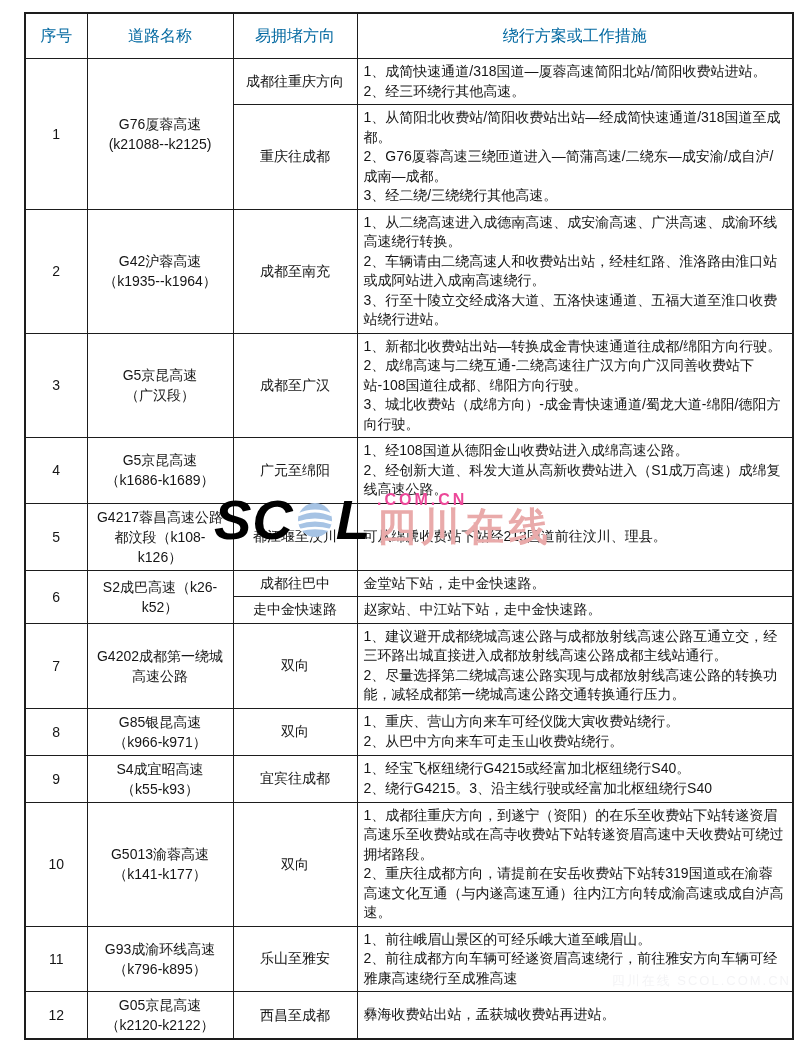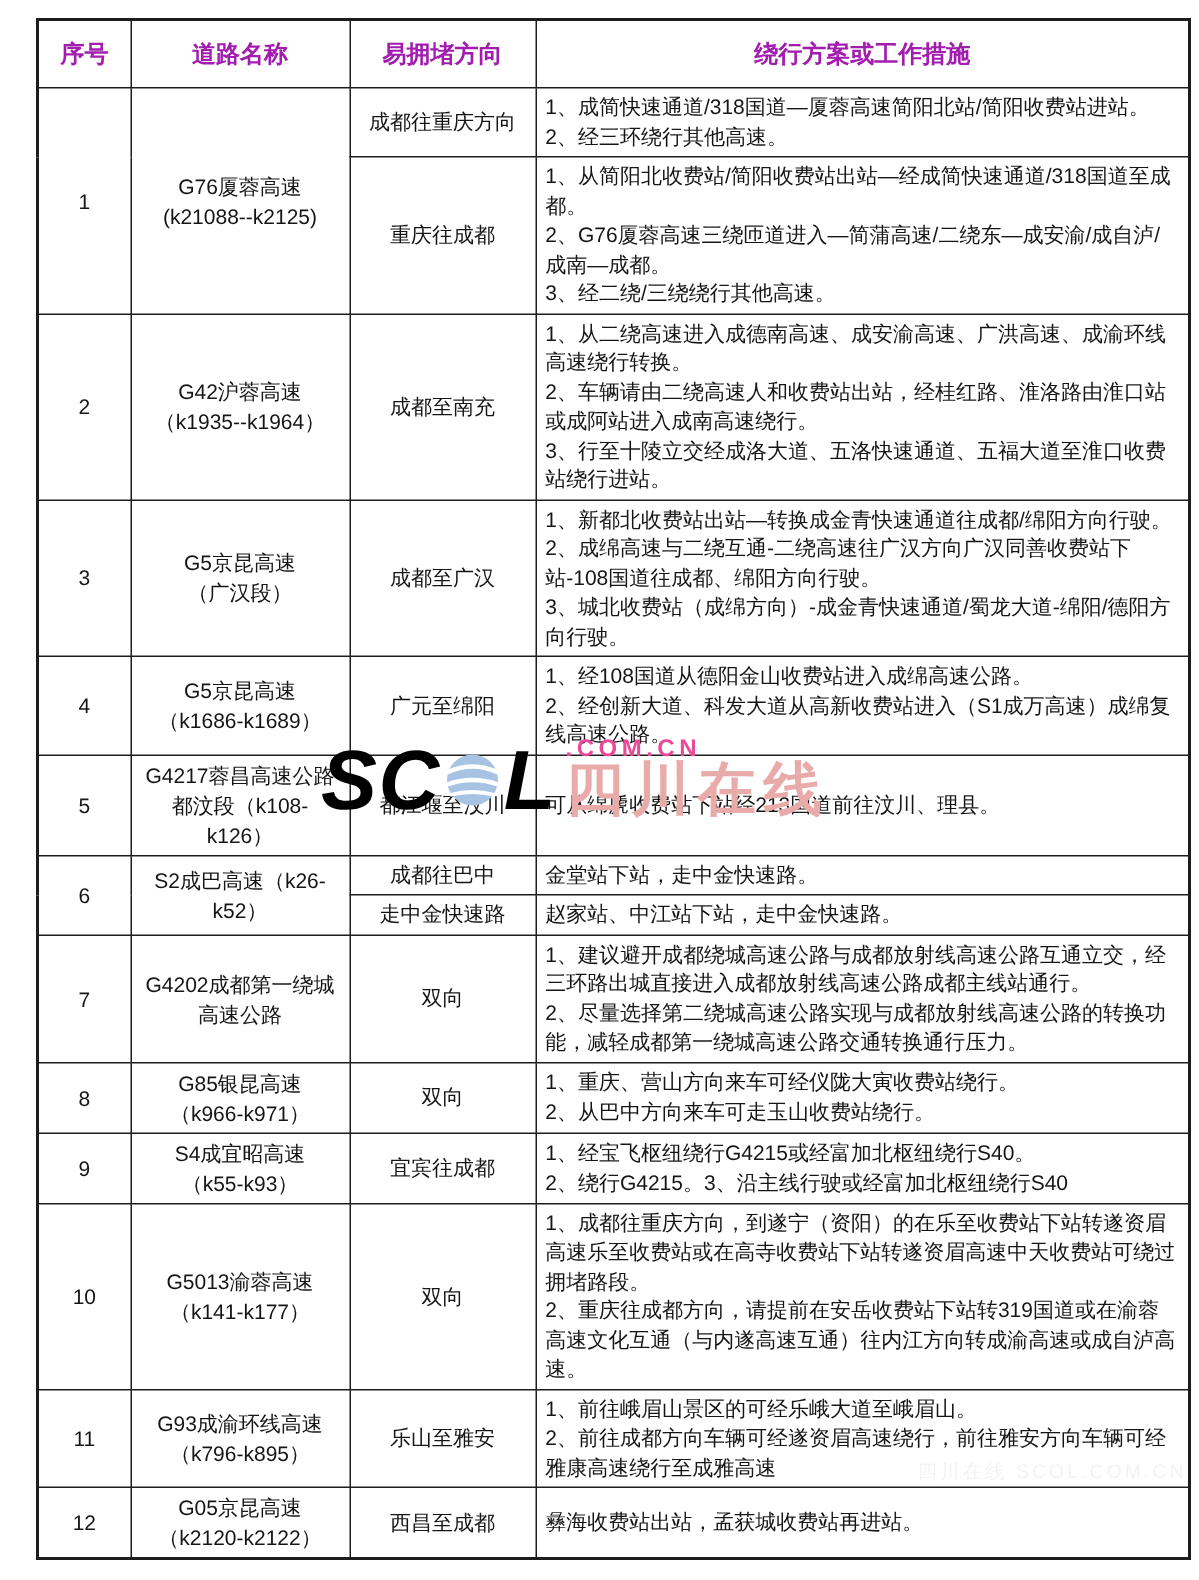--- a/index.html
+++ b/index.html
@@ -13,23 +13,23 @@
   }
   table.detour{
     position:absolute;left:24px;top:12px;
     width:768px;
     border-collapse:collapse;
     table-layout:fixed;
     border:2px solid #1d1d1d;
   }
   table.detour th{
     border:1px solid #1d1d1d;
-    font-size:16px;font-weight:bold;
+    font-size:16px;font-weight:normal;
     height:40px;padding:2px;text-align:center;
-    color:#a21caf;
+    color:#0369a1;
   }
   table.detour td{
     border:1px solid #1d1d1d;
     font-size:14px;
     padding:3px 6px;
     vertical-align:middle;
     color:#151515;
   }
   td.c-no{text-align:center;font-size:14px;}
   td.c-road{text-align:center;white-space:pre-line;line-height:20px;}

